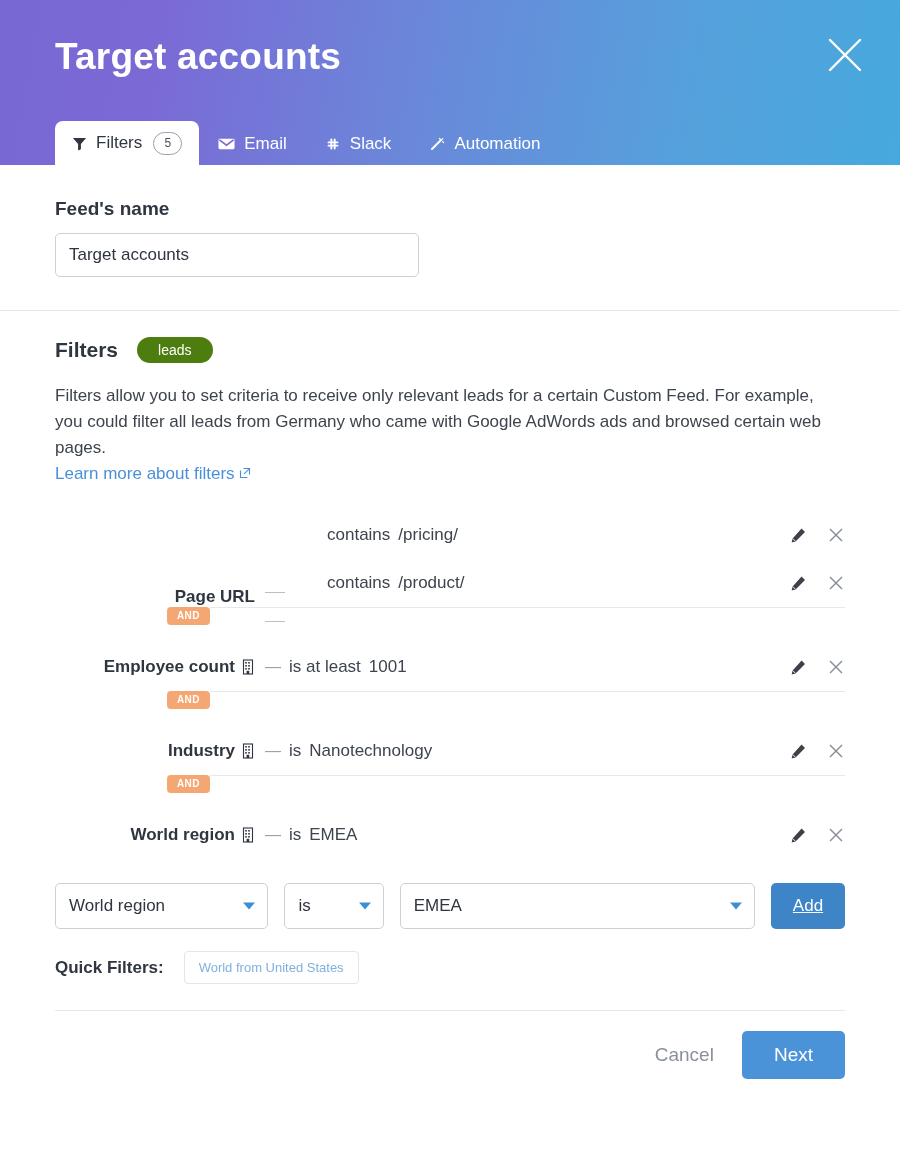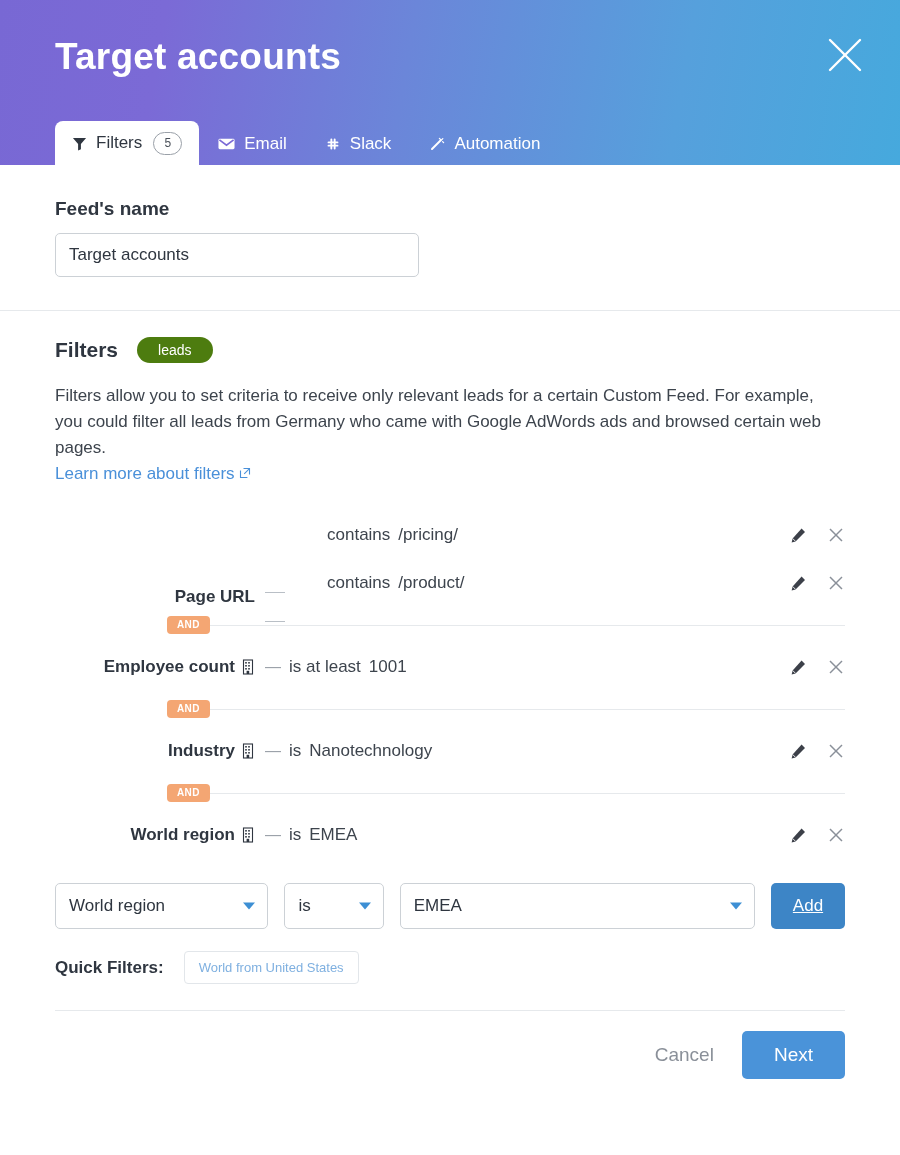--- a/index.html
+++ b/index.html
@@ -228,21 +228,21 @@
     align-items: center;
     height: 48px;
     padding-left: 4px;
     margin-left: 36px;
   }
 
   
   .and-sep {
     position: relative;
     display: flex;
-    align-items: center;
+    align-items: flex-start;
     height: 36px;
     margin-left: 92px;
     padding-left: 20px;
   }
   .and-badge {
     background: #f4a673;
     color: #ffffff;
     font-size: 10px;
     font-weight: bold;
     letter-spacing: .4px;

